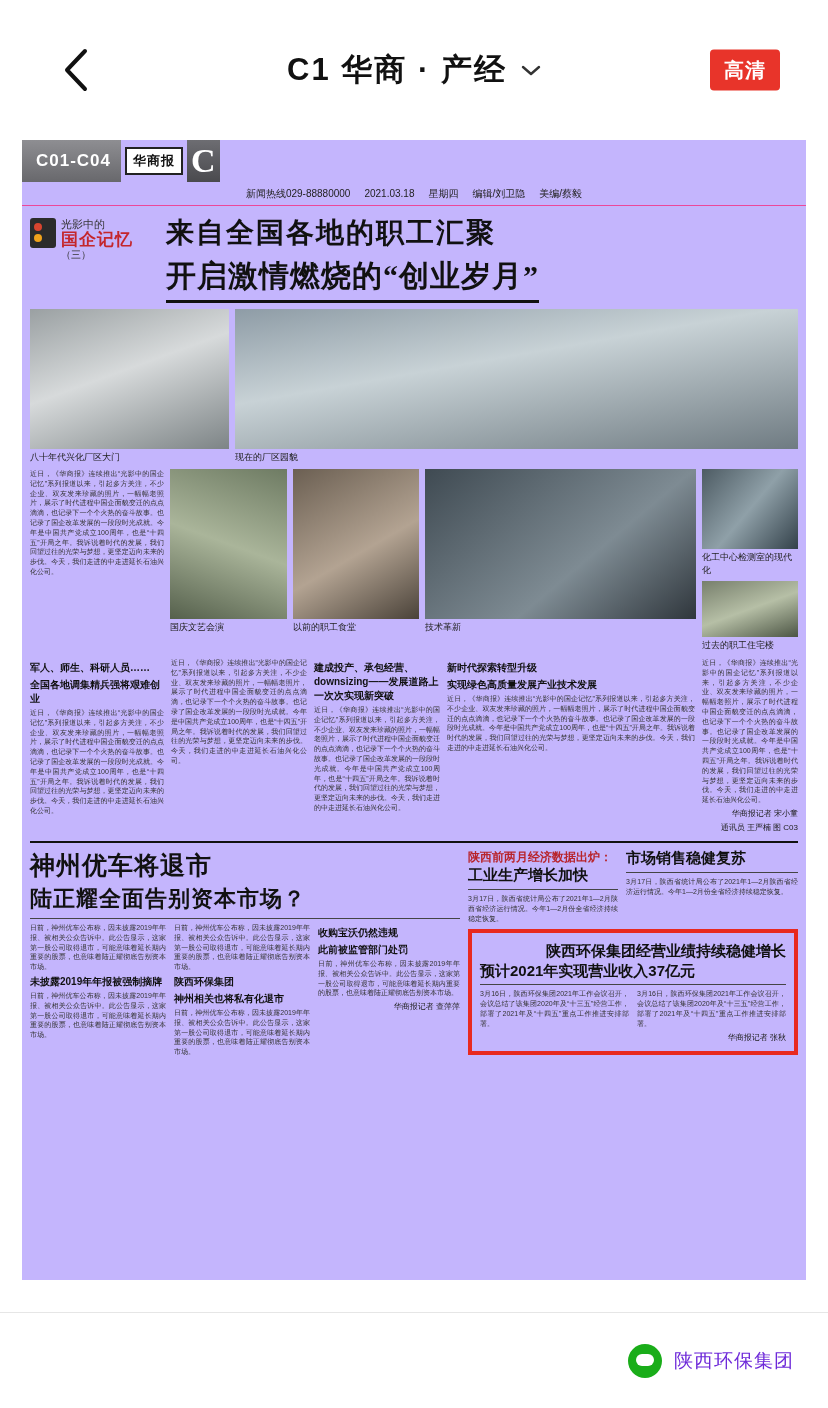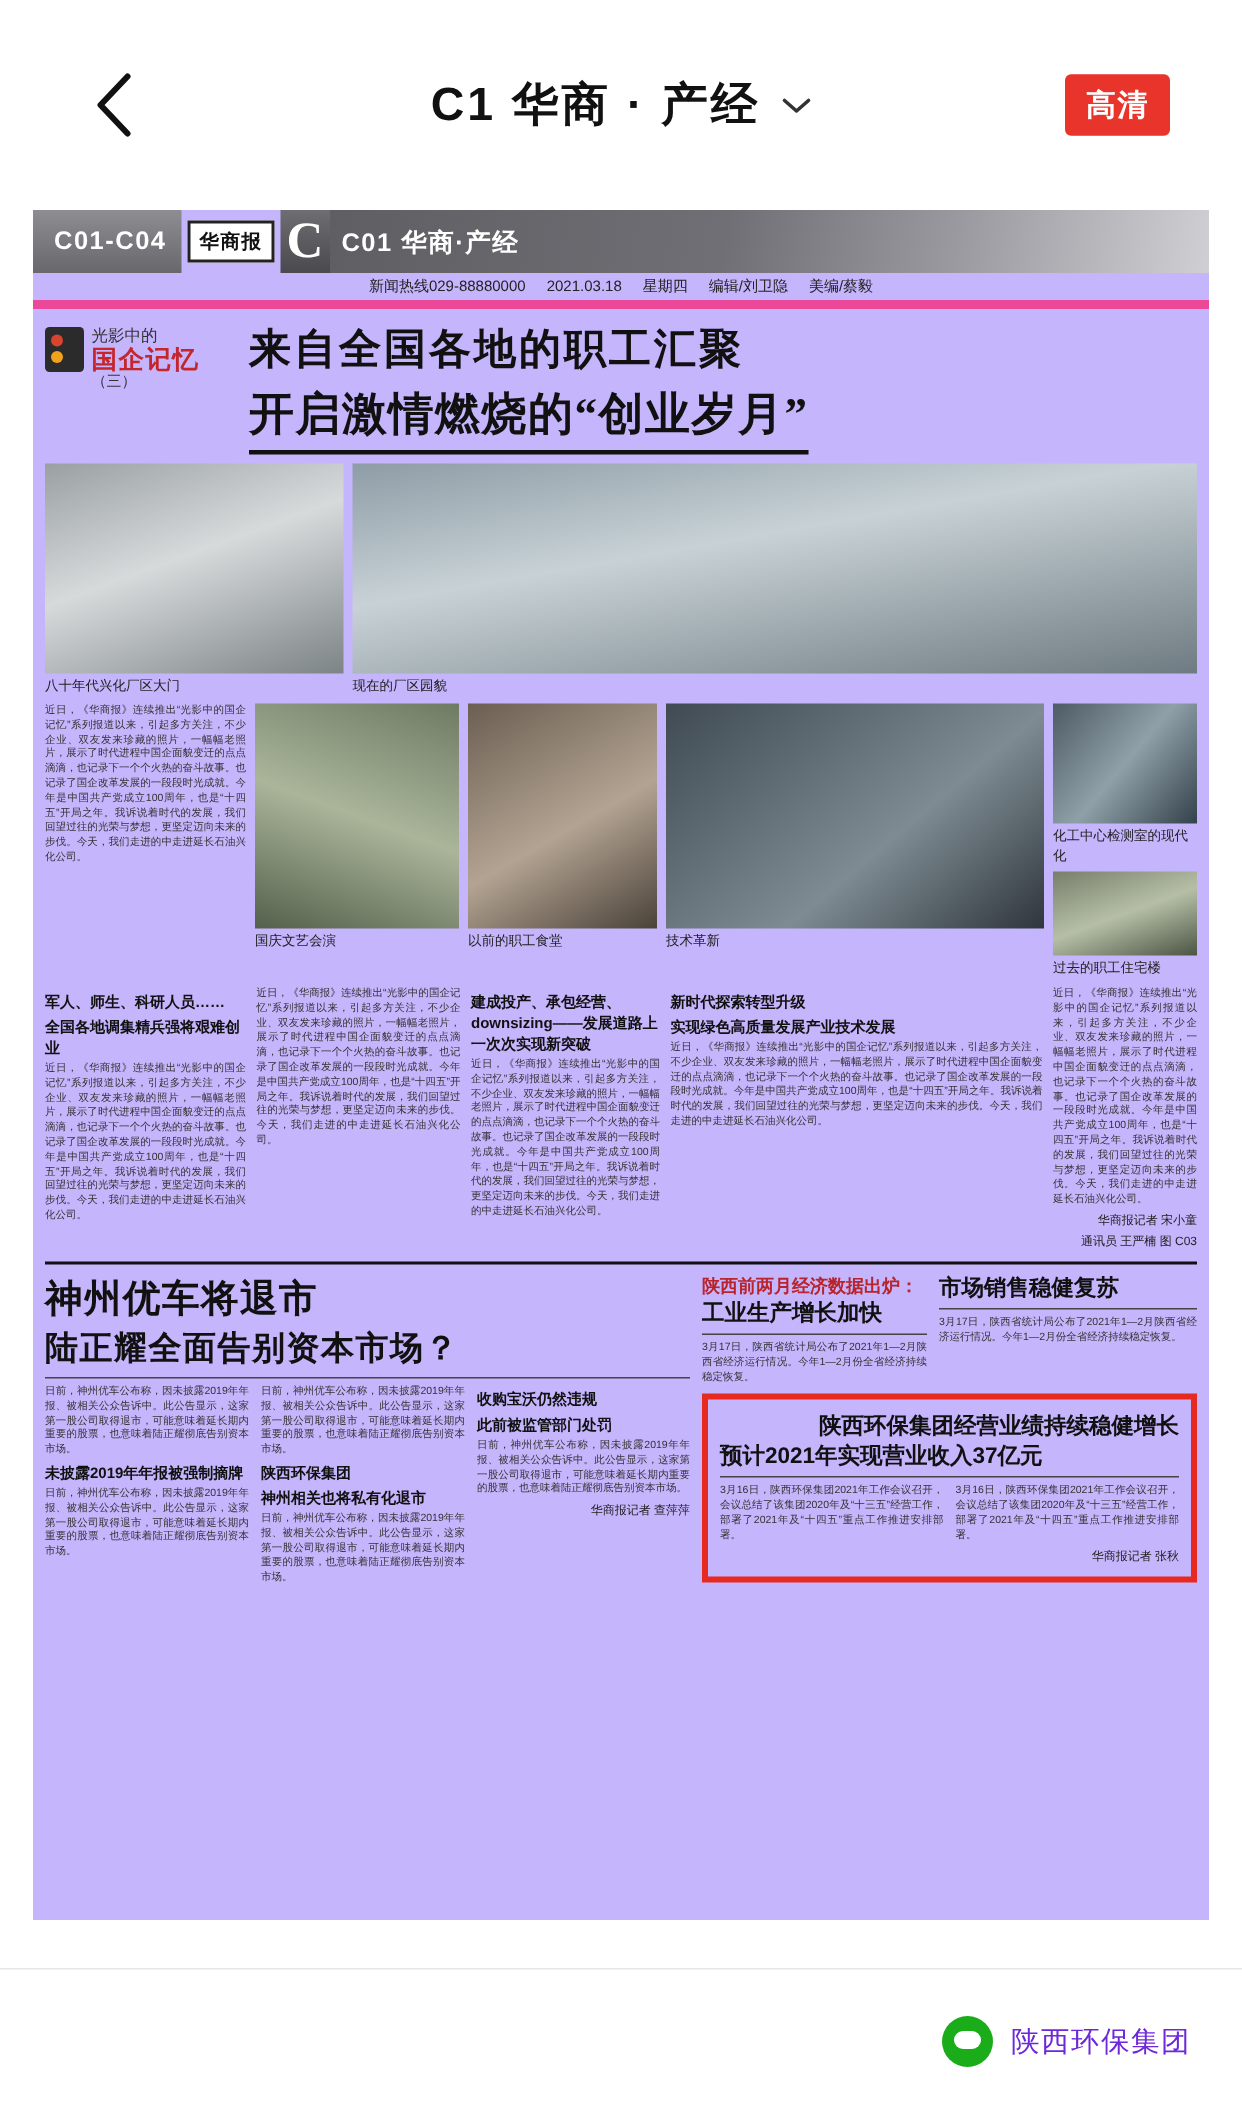--- a/index.html
+++ b/index.html
@@ -67,21 +67,21 @@
     display:flex; align-items:center; padding:0 4px;
   }
   .mh-right {
     flex:1;
     background:linear-gradient(100deg,#5e5e63 0%,#6f6f75 45%,#9b9ba1 72%,#cfcfd4 100%);
     color:#fff; font-size:17px; font-weight:bold; letter-spacing:1px;
     display:flex; align-items:center; padding-left:8px;
   }
   .mh-sub {
     height:24px; font-size:10px; color:#222; display:flex; gap:14px;
-    align-items:center; justify-content:center; border-bottom:6px solid #ec4899;
+    align-items:center; justify-content:center; border-bottom:1px solid #ec4899;
   }
 
   .page-body { position:relative; padding:6px 8px 0 8px; }
 
   
   .feature { display:flex; gap:8px; }
   .feat-badge {
     width:128px; flex:none;
     display:flex; gap:5px; align-items:flex-start; padding-top:6px;
   }
@@ -187,21 +187,20 @@
 
   <div class="hd-badge">高清</div>
 </div>
 
 <div class="paper">
 
   <div class="masthead">
     <div class="mh-left">C01-C04</div>
     <div class="mh-logo">华商报</div>
     <div class="mh-bigC">C</div>
-    <div class="mh-right">C01 华商·产经</div>
   </div>
   <div class="mh-sub">
     <span>新闻热线029-88880000</span>
     <span>2021.03.18</span>
     <span>星期四</span>
     <span>编辑/刘卫隐</span>
     <span>美编/蔡毅</span>
   </div>
 
   <div class="page-body">
@@ -229,21 +228,21 @@
       <div style="flex:1">
         <div class="photo ph-grad2" style="height:140px"></div>
         <div class="cap-under">现在的厂区园貌</div>
       </div>
     </div>
 
     <div style="display:flex; gap:6px; margin-top:5px;">
       <div style="width:134px">
         <p class="tiny" style="margin:0">近日，《华商报》连续推出“光影中的国企记忆”系列报道以来，引起多方关注，不少企业、双友发来珍藏的照片，一幅幅老照片，展示了时代进程中国企面貌变迁的点点滴滴，也记录下一个个火热的奋斗故事。也记录了国企改革发展的一段段时光成就。今年是中国共产党成立100周年，也是“十四五”开局之年。我诉说着时代的发展，我们回望过往的光荣与梦想，更坚定迈向未来的步伐。今天，我们走进的中走进延长石油兴化公司。</p>
       </div>
-      <div style="width:136px">
+      <div style="width:117px">
         <div class="photo ph-grad3" style="height:150px"></div>
         <div class="cap-under">国庆文艺会演</div>
       </div>
       <div style="width:126px">
         <div class="photo ph-grad5" style="height:150px"></div>
         <div class="cap-under">以前的职工食堂</div>
       </div>
       <div style="flex:1">
         <div class="photo ph-grad4" style="height:150px"></div>
         <div class="cap-under">技术革新</div>

